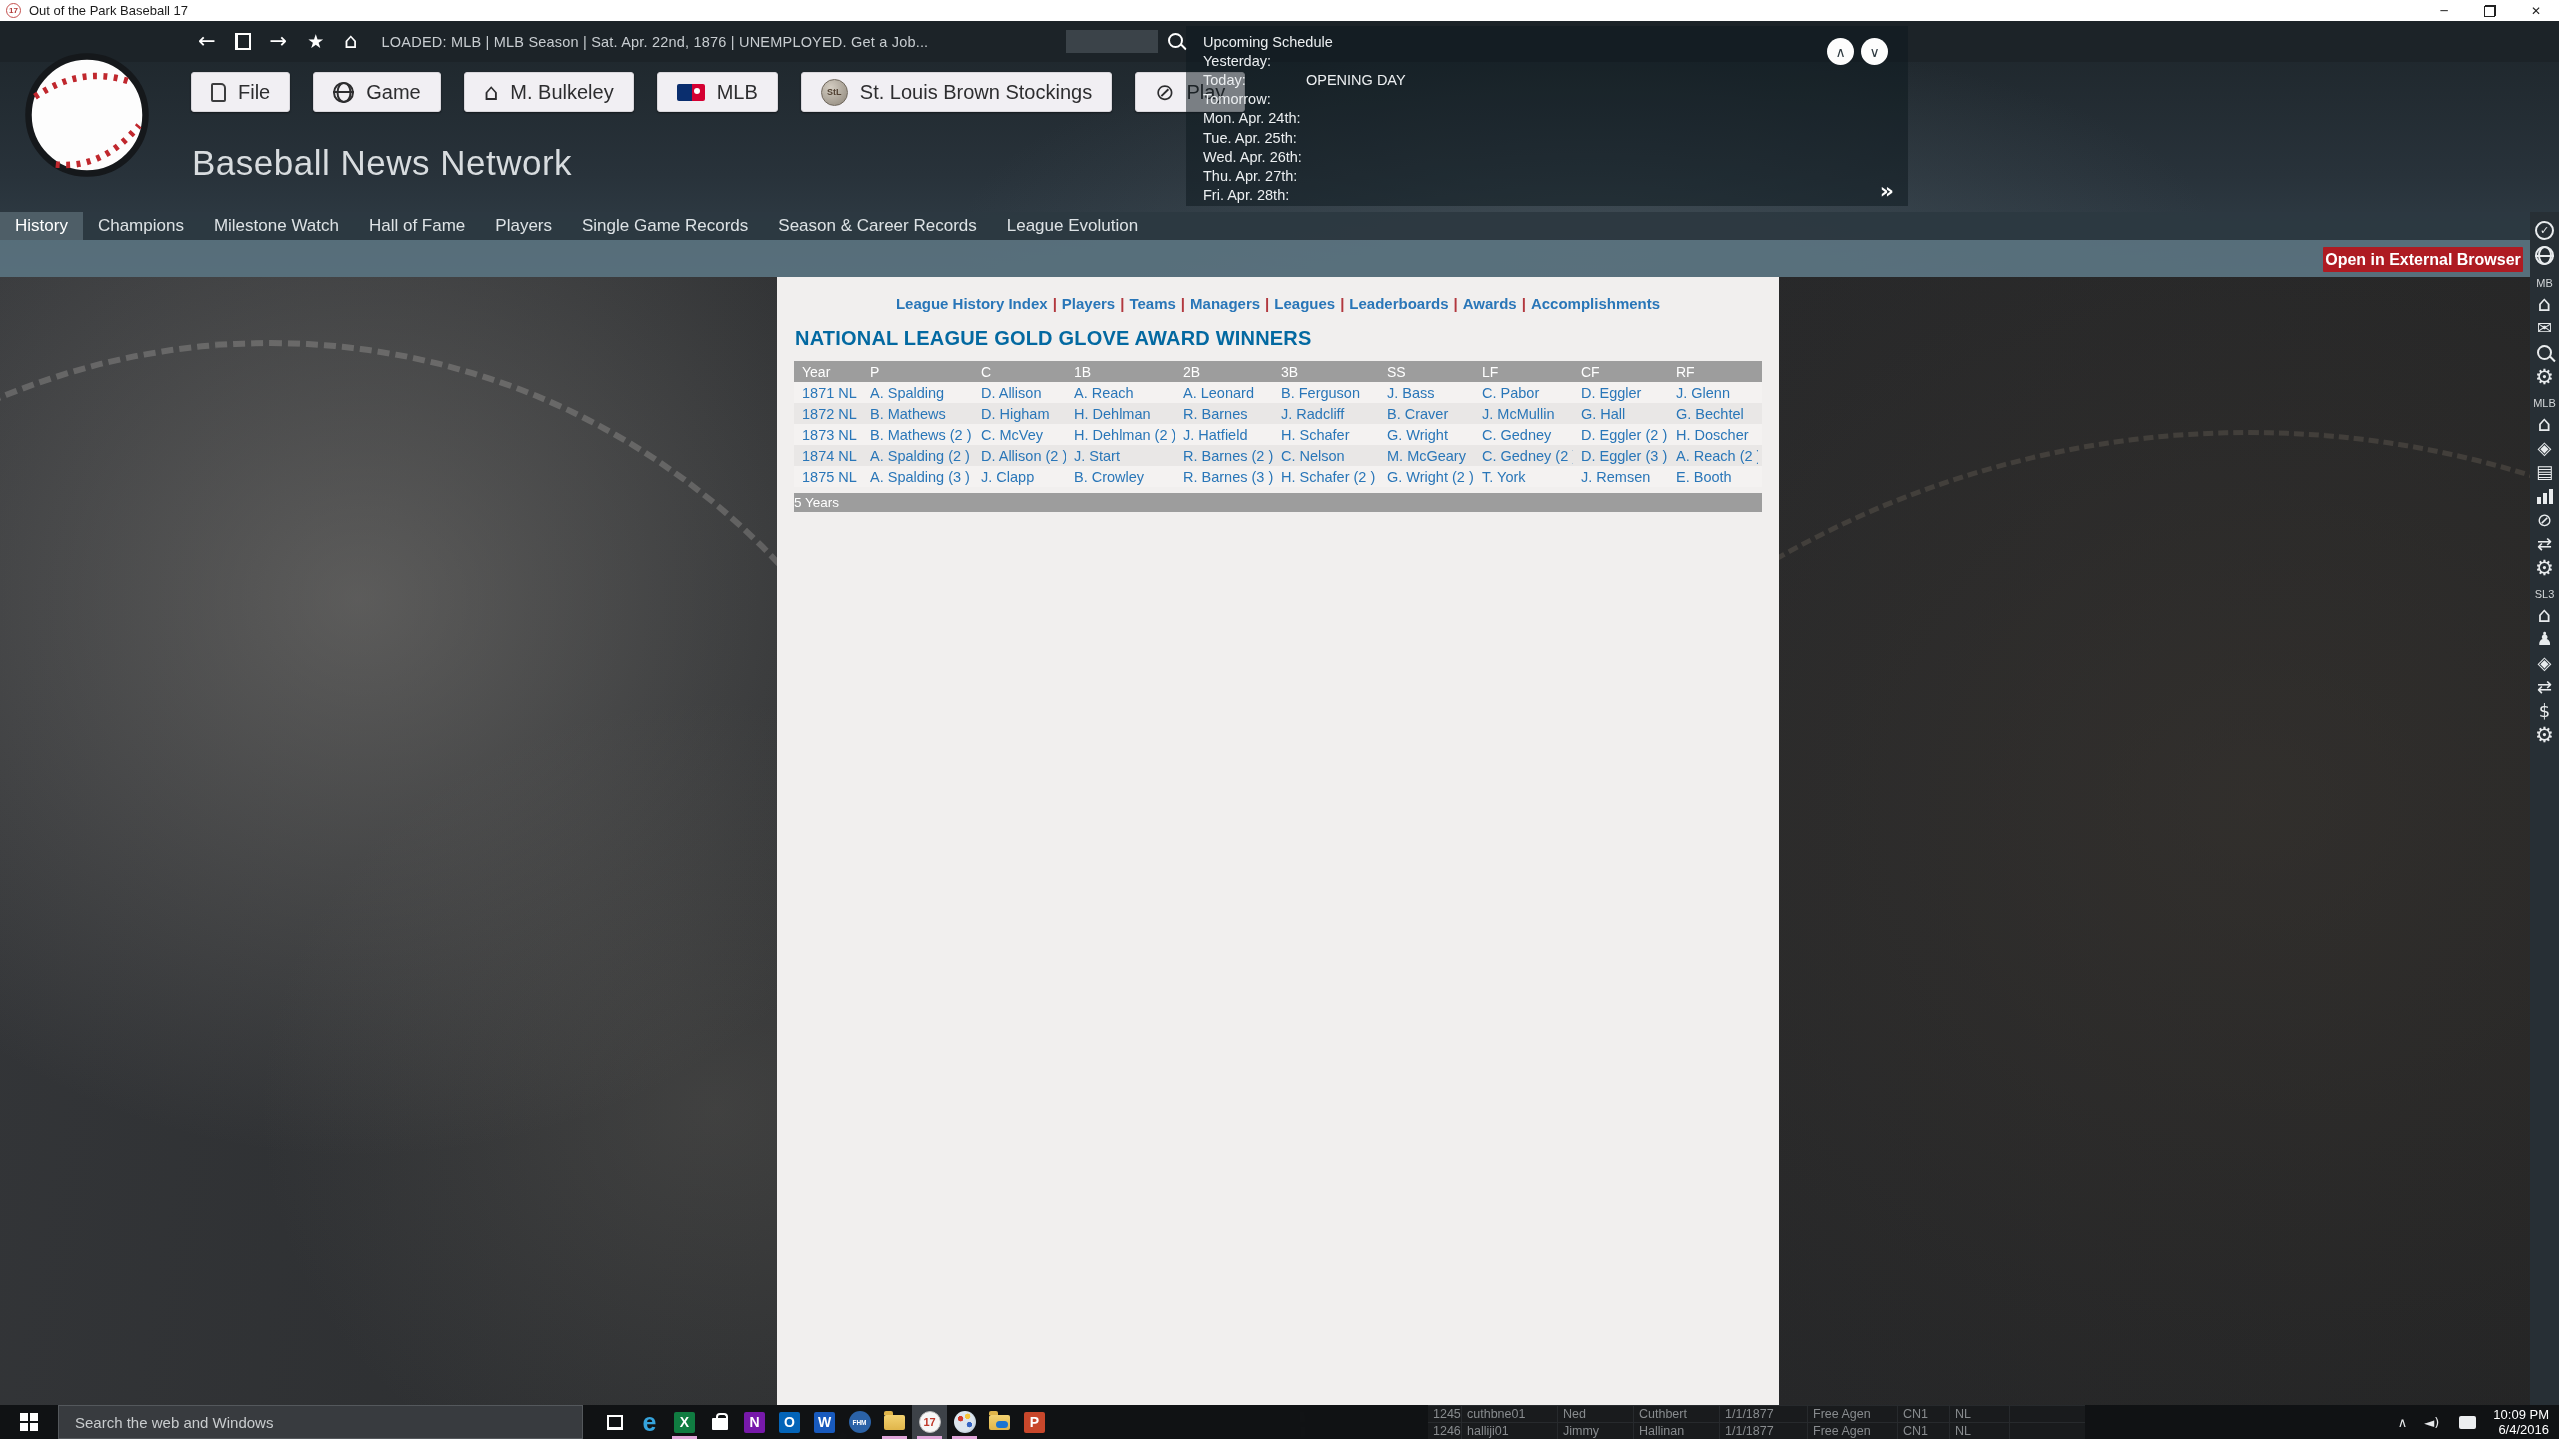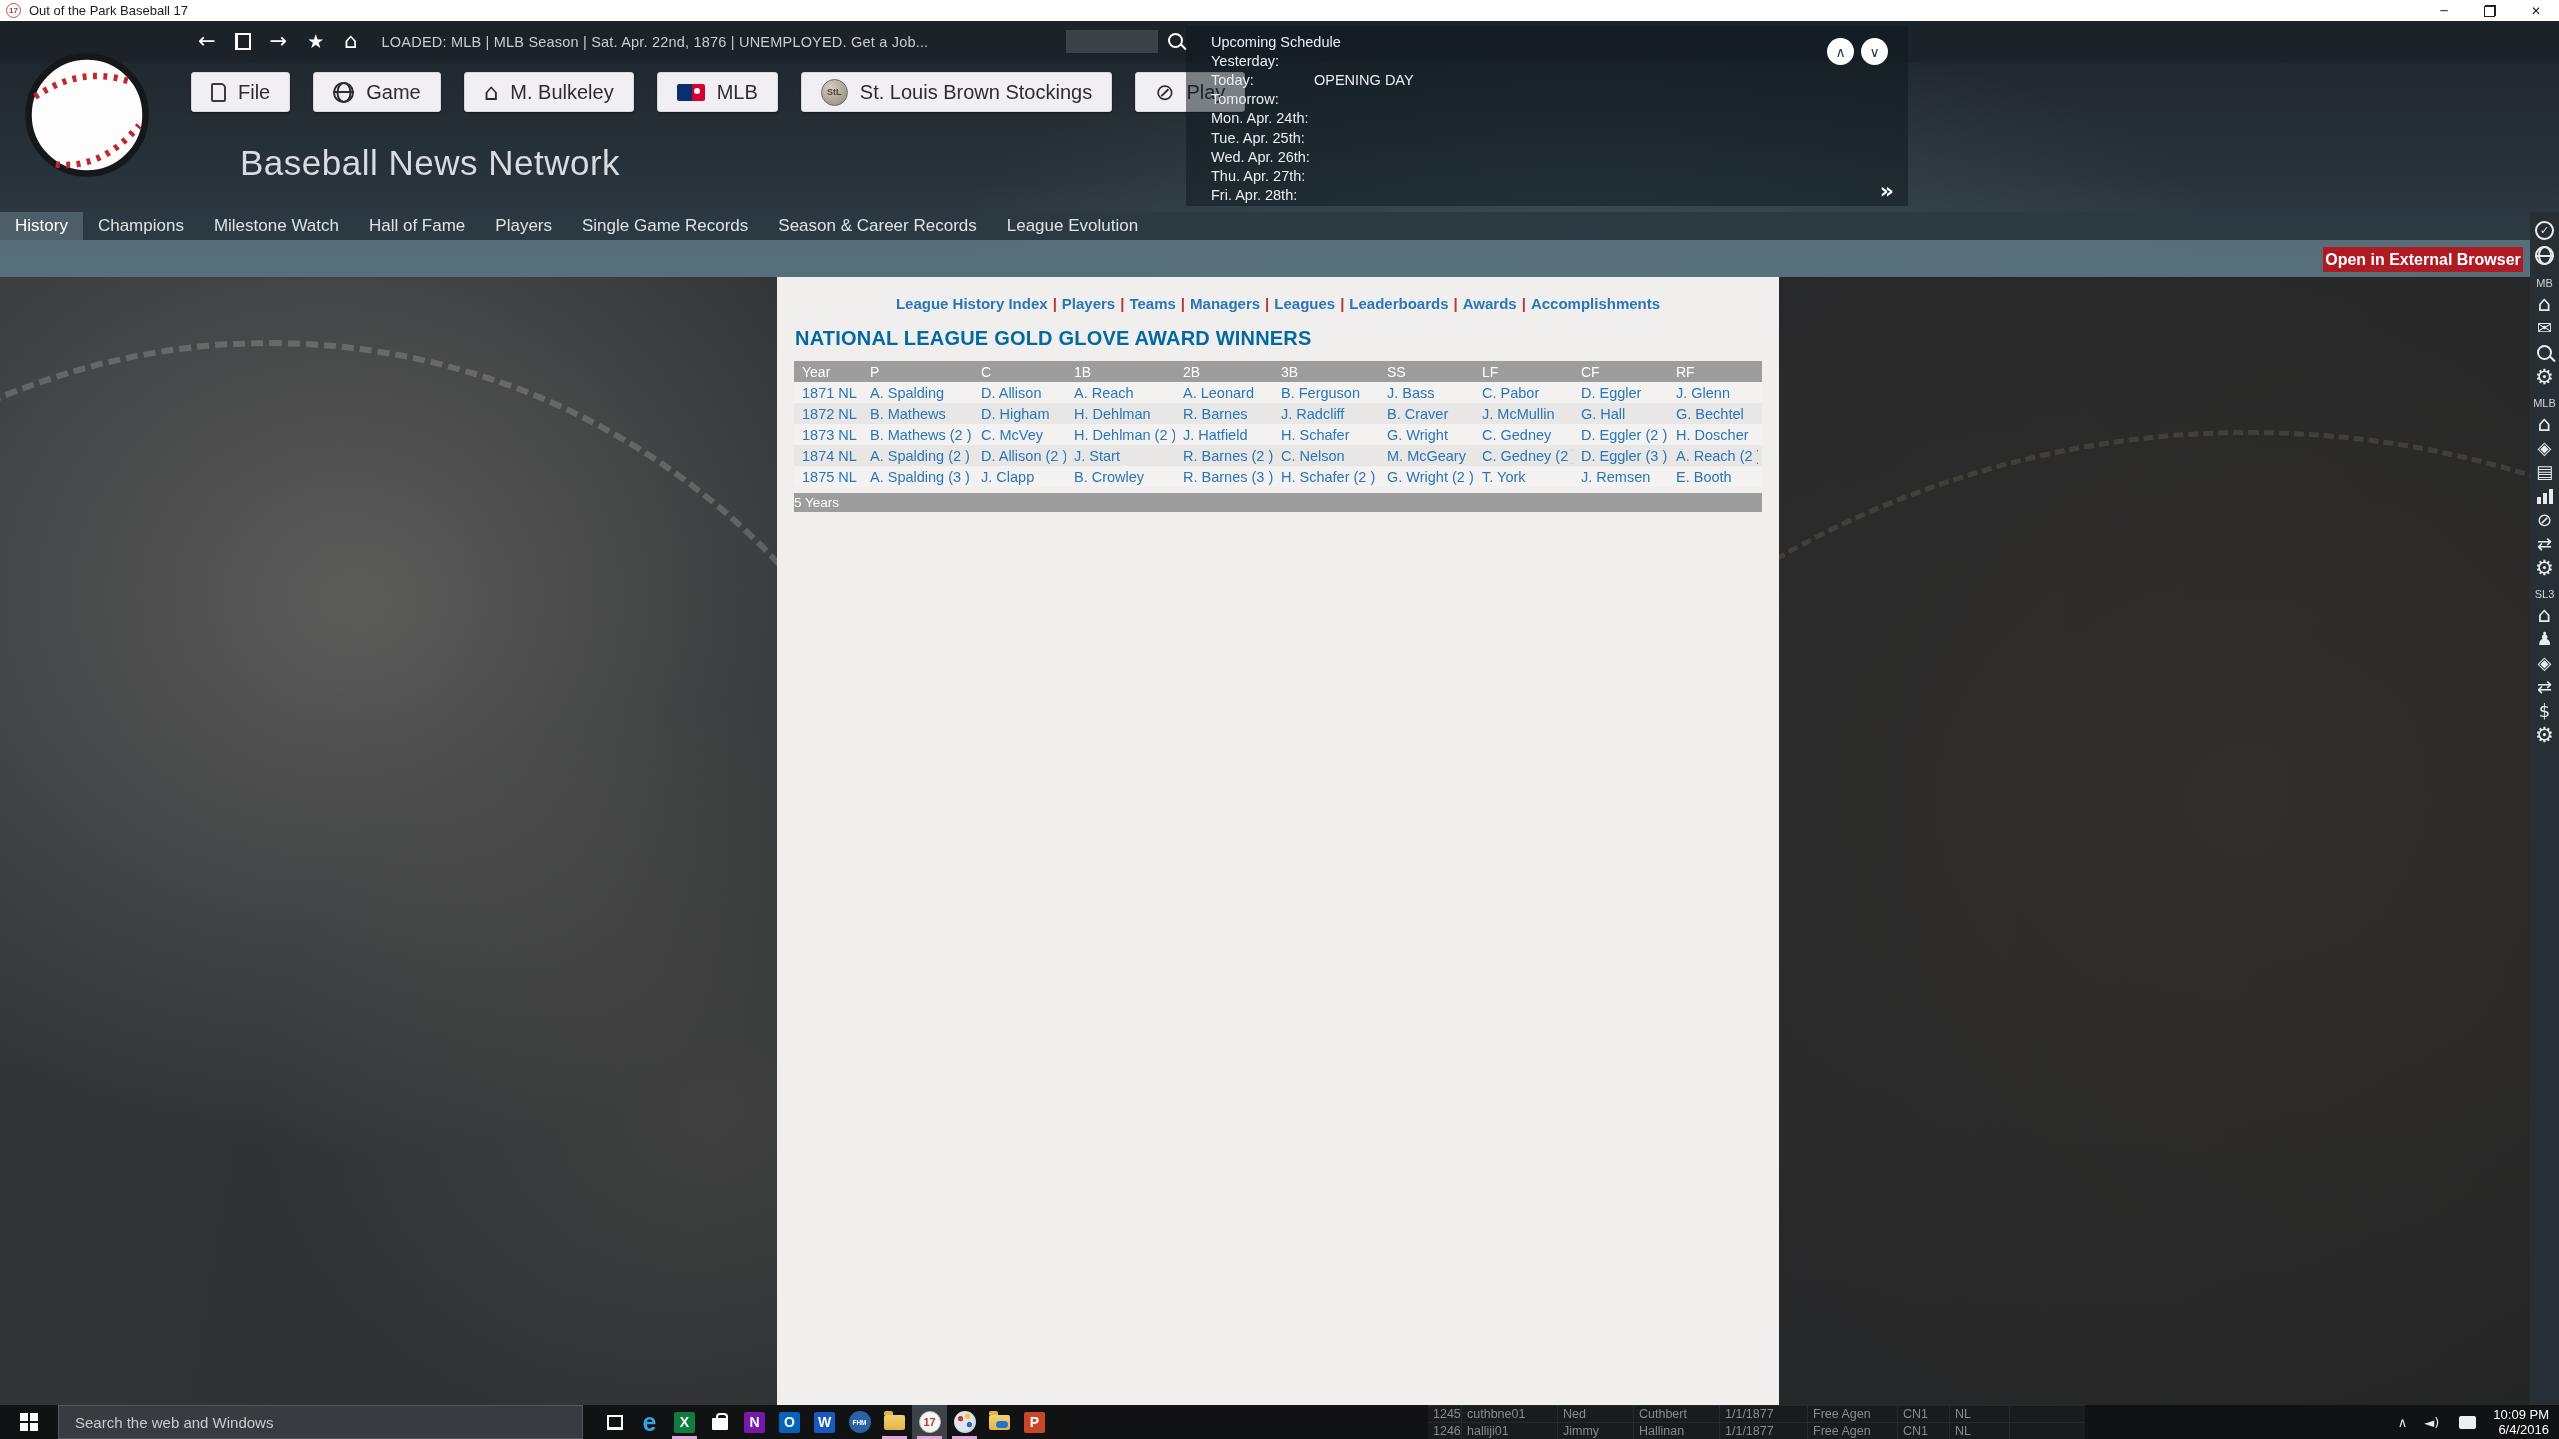--- a/index.html
+++ b/index.html
@@ -50,21 +50,21 @@
     border:none; outline:none; color:#e5e8ea; font-size:13px; padding:0 6px; }
   .nav-mag { position:absolute; left:1168px; top:12px; color:#fff; }
   .mag-css { width:15px; height:15px; border:2px solid currentColor; border-radius:50%;
     position:relative; display:inline-block; }
   .mag-css::after { content:""; position:absolute; width:7px; border-top:2px solid currentColor;
     transform:rotate(45deg); right:-6px; bottom:-2px; }
 
   
   .logo-ball { position:absolute; left:22px; top:50px; width:130px; height:130px; z-index:3; }
   .bnn-title { position:absolute; left:192px; top:143px; font-size:35px; color:#d8dcdf;
-    letter-spacing:.5px; z-index:3;margin-left:48px; }
+    letter-spacing:.5px; z-index:3; }
 
   
   .menu-row { position:absolute; left:191px; top:72px; display:flex; gap:23px; z-index:3; }
   .menu-btn { height:40px; background:#f1eff3; border:1px solid #d9d7dc; border-radius:3px;
     display:flex; align-items:center; gap:12px; padding:0 19px; font-size:20px; color:#2d2d2f;
     box-shadow:0 1px 2px rgba(0,0,0,.45); white-space:nowrap; }
   .file-css { width:15px; height:19px; border:2px solid #3c3c3e; border-radius:2px 5px 2px 2px; }
   .globe-css { width:21px; height:21px; border:2px solid currentColor; border-radius:50%; position:relative; display:inline-block; }
   .globe-css::before { content:""; position:absolute; top:-2px; bottom:-2px; left:50%; width:11px;
     transform:translateX(-50%); border:2px solid currentColor; border-radius:50%; }
@@ -75,21 +75,21 @@
     background:linear-gradient(90deg,#0a2e6e 52%, #d50032 52%); }
   .mlb-logo::after { content:""; position:absolute; right:5px; top:4px; width:6px; height:6px;
     border-radius:50%; background:#fff; }
   .stl-coin { width:27px; height:27px; border-radius:50%; border:1px solid #6f675c;
     background:radial-gradient(circle at 35% 30%, #d4cdc2, #8d8579); color:#4f3f30;
     font-size:9px; font-weight:bold; display:flex; align-items:center; justify-content:center; }
   .ball-g { font-size:23px; line-height:1; font-family:"DejaVu Sans", sans-serif; }
 
   
   .schedule { position:absolute; left:1186px; top:26px; width:722px; height:180px;
-    background:rgba(14,25,31,.52); z-index:3; color:#eceff1; font-size:14.5px; padding-top:6px;padding-left:8px; }
+    background:rgba(14,25,31,.52); z-index:3; color:#eceff1; font-size:14.5px; padding-top:6px; }
   .sch-row { display:flex; height:19.2px; align-items:center; padding-left:17px; }
   .sch-label { width:103px; }
   .sch-val { font-weight:normal; }
   .sch-nav { position:absolute; top:12px; right:20px; display:flex; gap:7px; }
   .sch-circle { width:27px; height:27px; border-radius:50%; background:#fdfdfd; color:#2e3a41;
     font-size:14px; display:flex; align-items:center; justify-content:center; }
   .sch-more { position:absolute; right:14px; bottom:3px; color:#fff; font-size:22px; font-weight:bold; }
 
   
   .tabbar { position:absolute; top:212px; left:0; width:2530px; height:28px;

